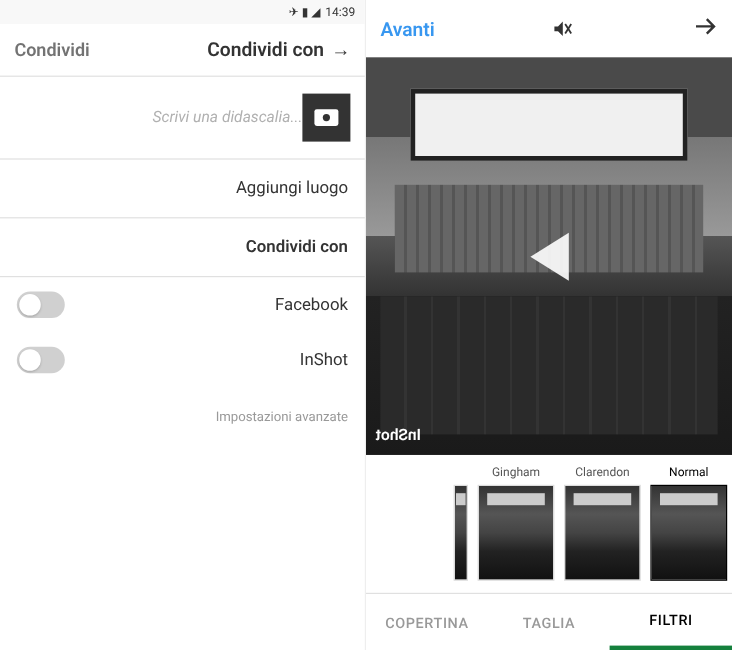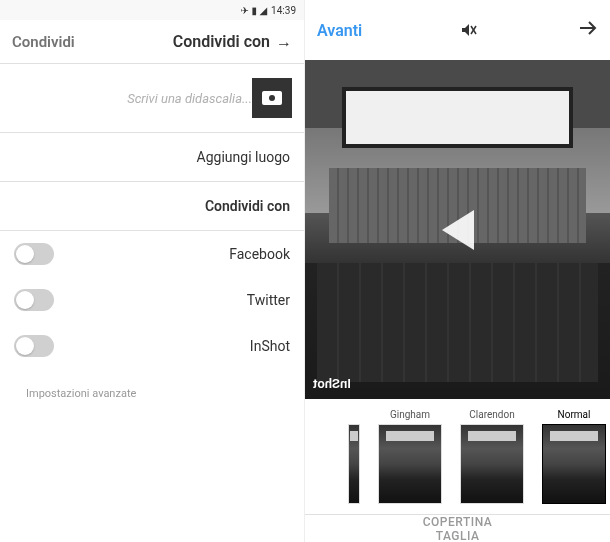--- a/index.html
+++ b/index.html
@@ -10,64 +10,64 @@
     
     
     .status-bar { height: 20px; background: #f8f8f8; display: flex; align-items: center; justify-content: flex-end; padding: 0 8px; font-size: 10px; color: #333; gap: 4px; }
     .status-icons { display: flex; gap: 4px; align-items: center; }
     
     
     .header-left { height: 44px; display: flex; align-items: center; justify-content: space-between; padding: 0 12px; border-bottom: 1px solid #e0e0e0; }
     .header-title { font-size: 16px; font-weight: 600; color: #333; display: flex; align-items: center; gap: 6px; }
     .share-btn { color: #737373; font-size: 15px; font-weight: 600; }
     
-    .header-right { height: 60px; display: flex; align-items: center; justify-content: space-between; padding: 0 12px; }
+    .header-right { height: 48px; display: flex; align-items: center; justify-content: space-between; padding: 0 12px; }
     .avanti-btn { color: #3897f0; font-size: 16px; font-weight: 600; }
     
     
     .caption-row { display: flex; align-items: center; justify-content: flex-end; padding: 14px 12px; border-bottom: 1px solid #e0e0e0; }
     .caption-input { color: #b0b0b0; font-size: 13px; font-style: italic; }
     .thumb { width: 40px; height: 40px; background: #333; display: flex; align-items: center; justify-content: center; }
     .thumb-inner { width: 20px; height: 14px; background: #fff; border-radius: 2px; position: relative; }
     .thumb-inner::after { content: ""; width: 6px; height: 6px; background: #333; border-radius: 50%; position: absolute; top: 4px; left: 7px; }
     
     
     .menu-item { padding: 16px 14px; border-bottom: 1px solid #e0e0e0; text-align: right; font-size: 14px; color: #333; }
     .menu-item.header-item { font-weight: 600; }
     
     .share-row { display: flex; align-items: center; justify-content: space-between; padding: 12px 14px; }
     .toggle { width: 40px; height: 22px; background: #d0d0d0; border-radius: 11px; position: relative; }
     .toggle-knob { width: 18px; height: 18px; background: #fff; border-radius: 50%; position: absolute; top: 2px; left: 2px; box-shadow: 0 1px 2px rgba(0,0,0,0.2); }
     .share-label { font-size: 14px; color: #333; }
     
-    .advanced { padding: 18px 26px; text-align: left; font-size: 11px; color: #999; }
+    .advanced { padding: 18px 14px; text-align: right; font-size: 11px; color: #999; }
     
     
     .video-area { flex: 1; min-height: 0; background: #222; position: relative; display: flex; align-items: center; justify-content: center; }
     .video-frame { width: 100%; height: 100%; position: relative; background: linear-gradient(to bottom, #4a4a4a 0%, #4a4a4a 20%, #777 20%, #999 45%, #555 45%, #333 60%, #222 60%, #1a1a1a 100%); }
     .laptop-screen { position: absolute; top: 8%; left: 12%; width: 76%; height: 18%; background: #f0f0f0; border: 4px solid #222; }
     .keyboard-top { position: absolute; top: 32%; left: 8%; width: 84%; height: 22%; background: repeating-linear-gradient(90deg, #666 0, #666 8px, #555 8px, #555 10px); }
     .keyboard-bottom { position: absolute; top: 60%; left: 4%; width: 92%; height: 35%; background: repeating-linear-gradient(90deg, #2a2a2a 0, #2a2a2a 20px, #333 20px, #333 22px); }
     .play-btn { position: absolute; top: 50%; left: 50%; transform: translate(-50%, -50%); width: 0; height: 0; border-top: 20px solid transparent; border-bottom: 20px solid transparent; border-right: 32px solid rgba(255,255,255,0.9); }
     .watermark { position: absolute; bottom: 8px; left: 8px; color: #fff; font-size: 13px; font-weight: 600; transform: scaleX(-1); }
     
     
     .sound-icon { display: flex; align-items: center; gap: 2px; }
     
     
-    .filter-strip { display: flex; padding: 10px 4px; gap: 18px; overflow: hidden; justify-content: flex-end; }
+    .filter-strip { display: flex; padding: 10px 4px; gap: 8px; overflow: hidden; justify-content: flex-end; }
     .filter-item { display: flex; flex-direction: column; align-items: center; gap: 4px; }
     .filter-label { font-size: 10px; color: #555; }
     .filter-label.active { color: #000; font-weight: 400; }
     .filter-thumb { width: 64px; height: 80px; background: linear-gradient(to bottom, #333 0%, #555 30%, #444 50%, #222 70%, #111 100%); border: 1px solid #ddd; position: relative; }
     .filter-thumb.normal { border: 1px solid #000; }
     .filter-thumb::before { content: ""; position: absolute; top: 8%; left: 12%; width: 76%; height: 12%; background: #ccc; }
     
     
-    .tab-bar { display: flex; height: 28px; border-top: 1px solid #e0e0e0; flex-direction: column; }
+    .tab-bar { display: flex; height: 48px; border-top: 1px solid #e0e0e0; }
     .tab { flex: 1; display: flex; align-items: center; justify-content: center; font-size: 12px; color: #999; font-weight: 500; letter-spacing: 0.5px; }
     .tab.active { color: #000; border-bottom: 4px solid #15803d; }
   </style>
 </head>
 <body>
 
 <div class="left-panel">
 
   <div class="status-bar">
     <span class="status-icons">✈ ▮ ◢</span>
@@ -93,26 +93,20 @@
 
   <div class="menu-item header-item">Condividi con</div>
 
   <div class="share-row">
     <div class="toggle">
         <div class="toggle-knob"></div>
       </div>
     <span class="share-label">Facebook</span>
   </div>
 
-  <div class="share-row">
-    <div class="toggle">
-        <div class="toggle-knob"></div>
-      </div>
-    <span class="share-label">Twitter</span>
-  </div>
 
   <div class="share-row">
     <div class="toggle">
         <div class="toggle-knob"></div>
       </div>
     <span class="share-label">InShot</span>
   </div>
 
   <div class="advanced">Impostazioni avanzate</div>
 </div>

